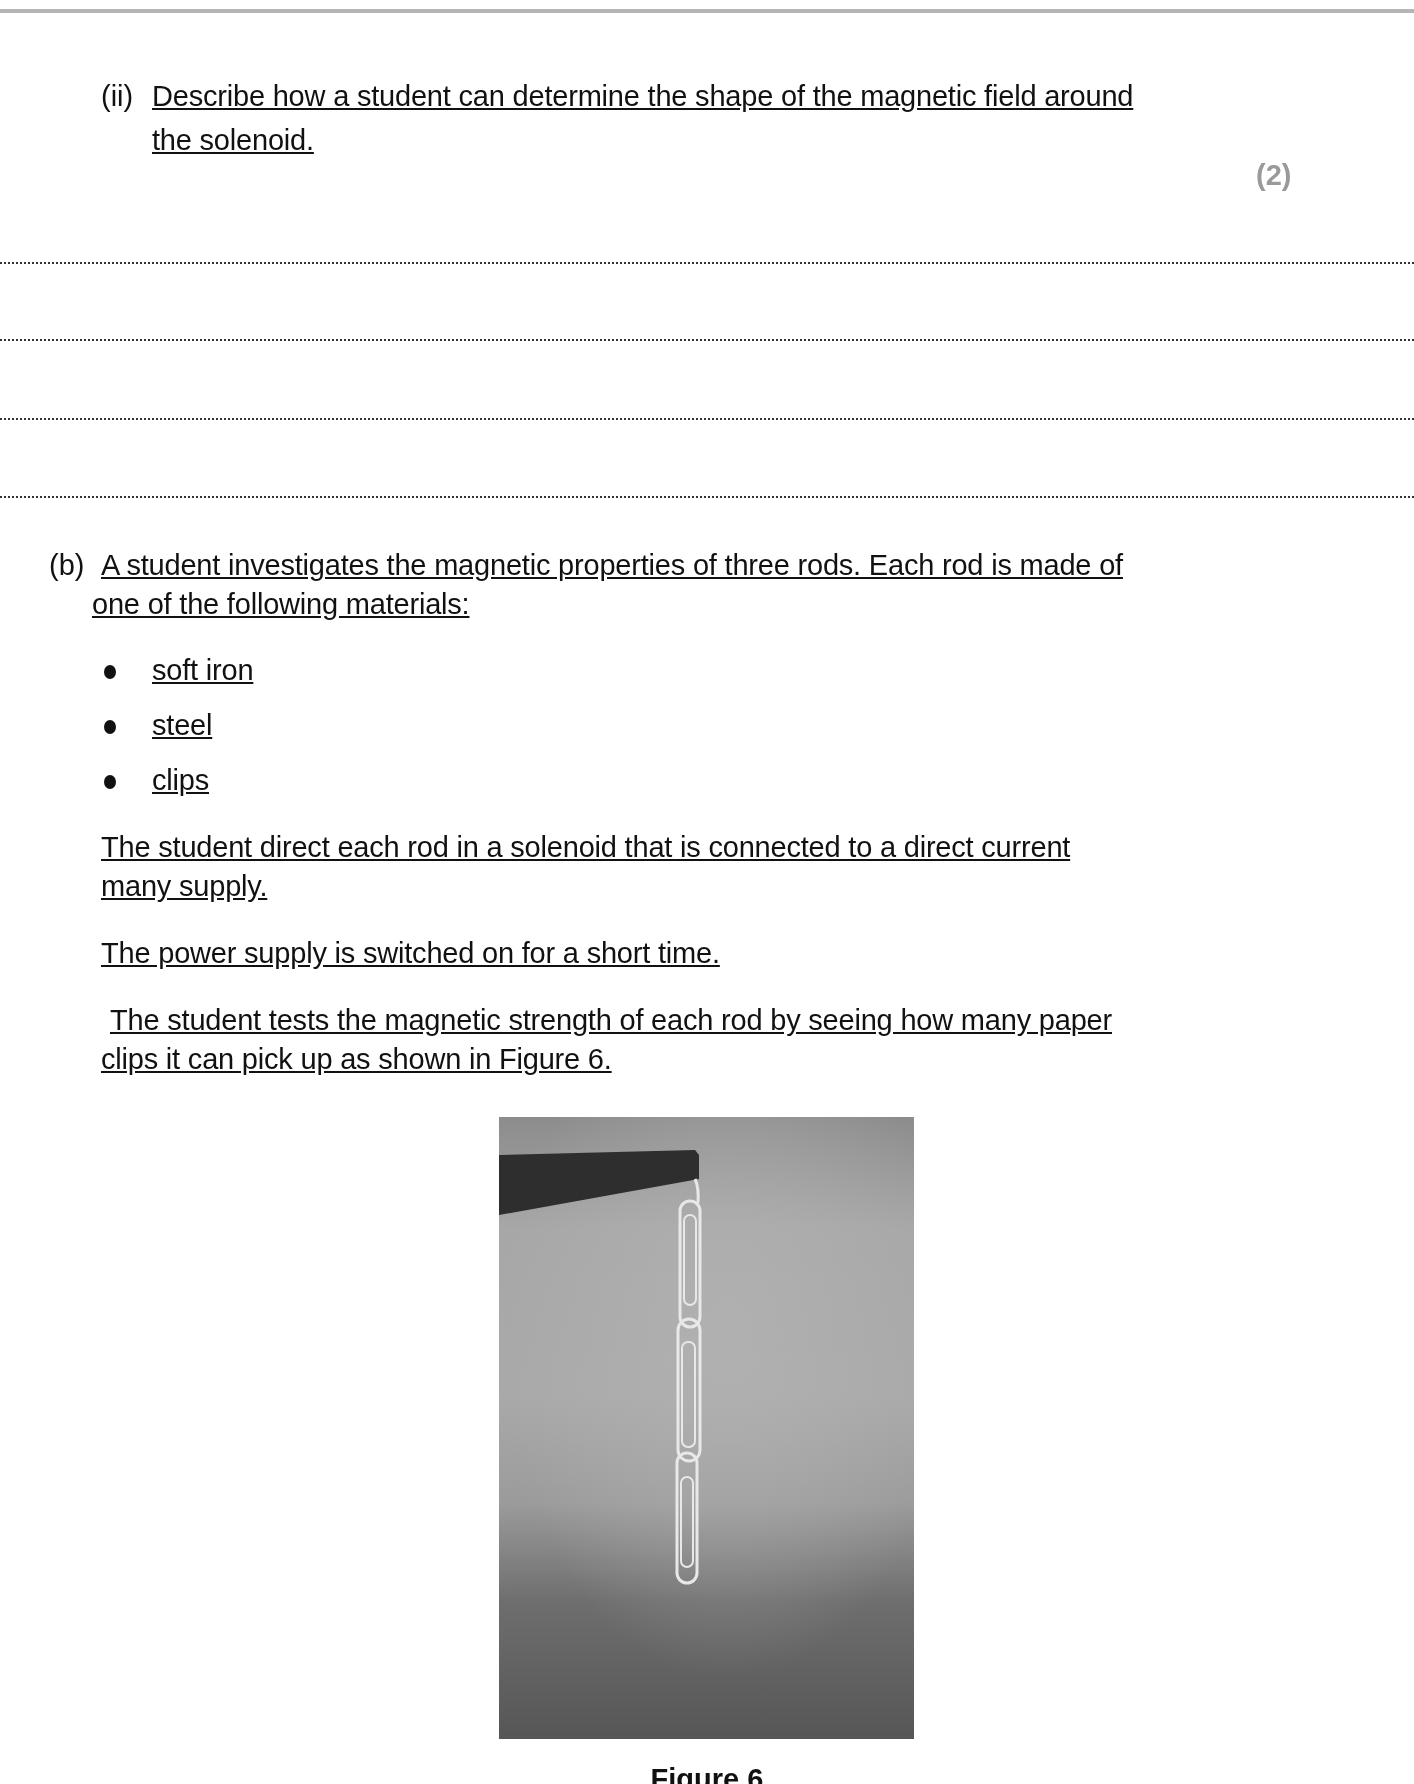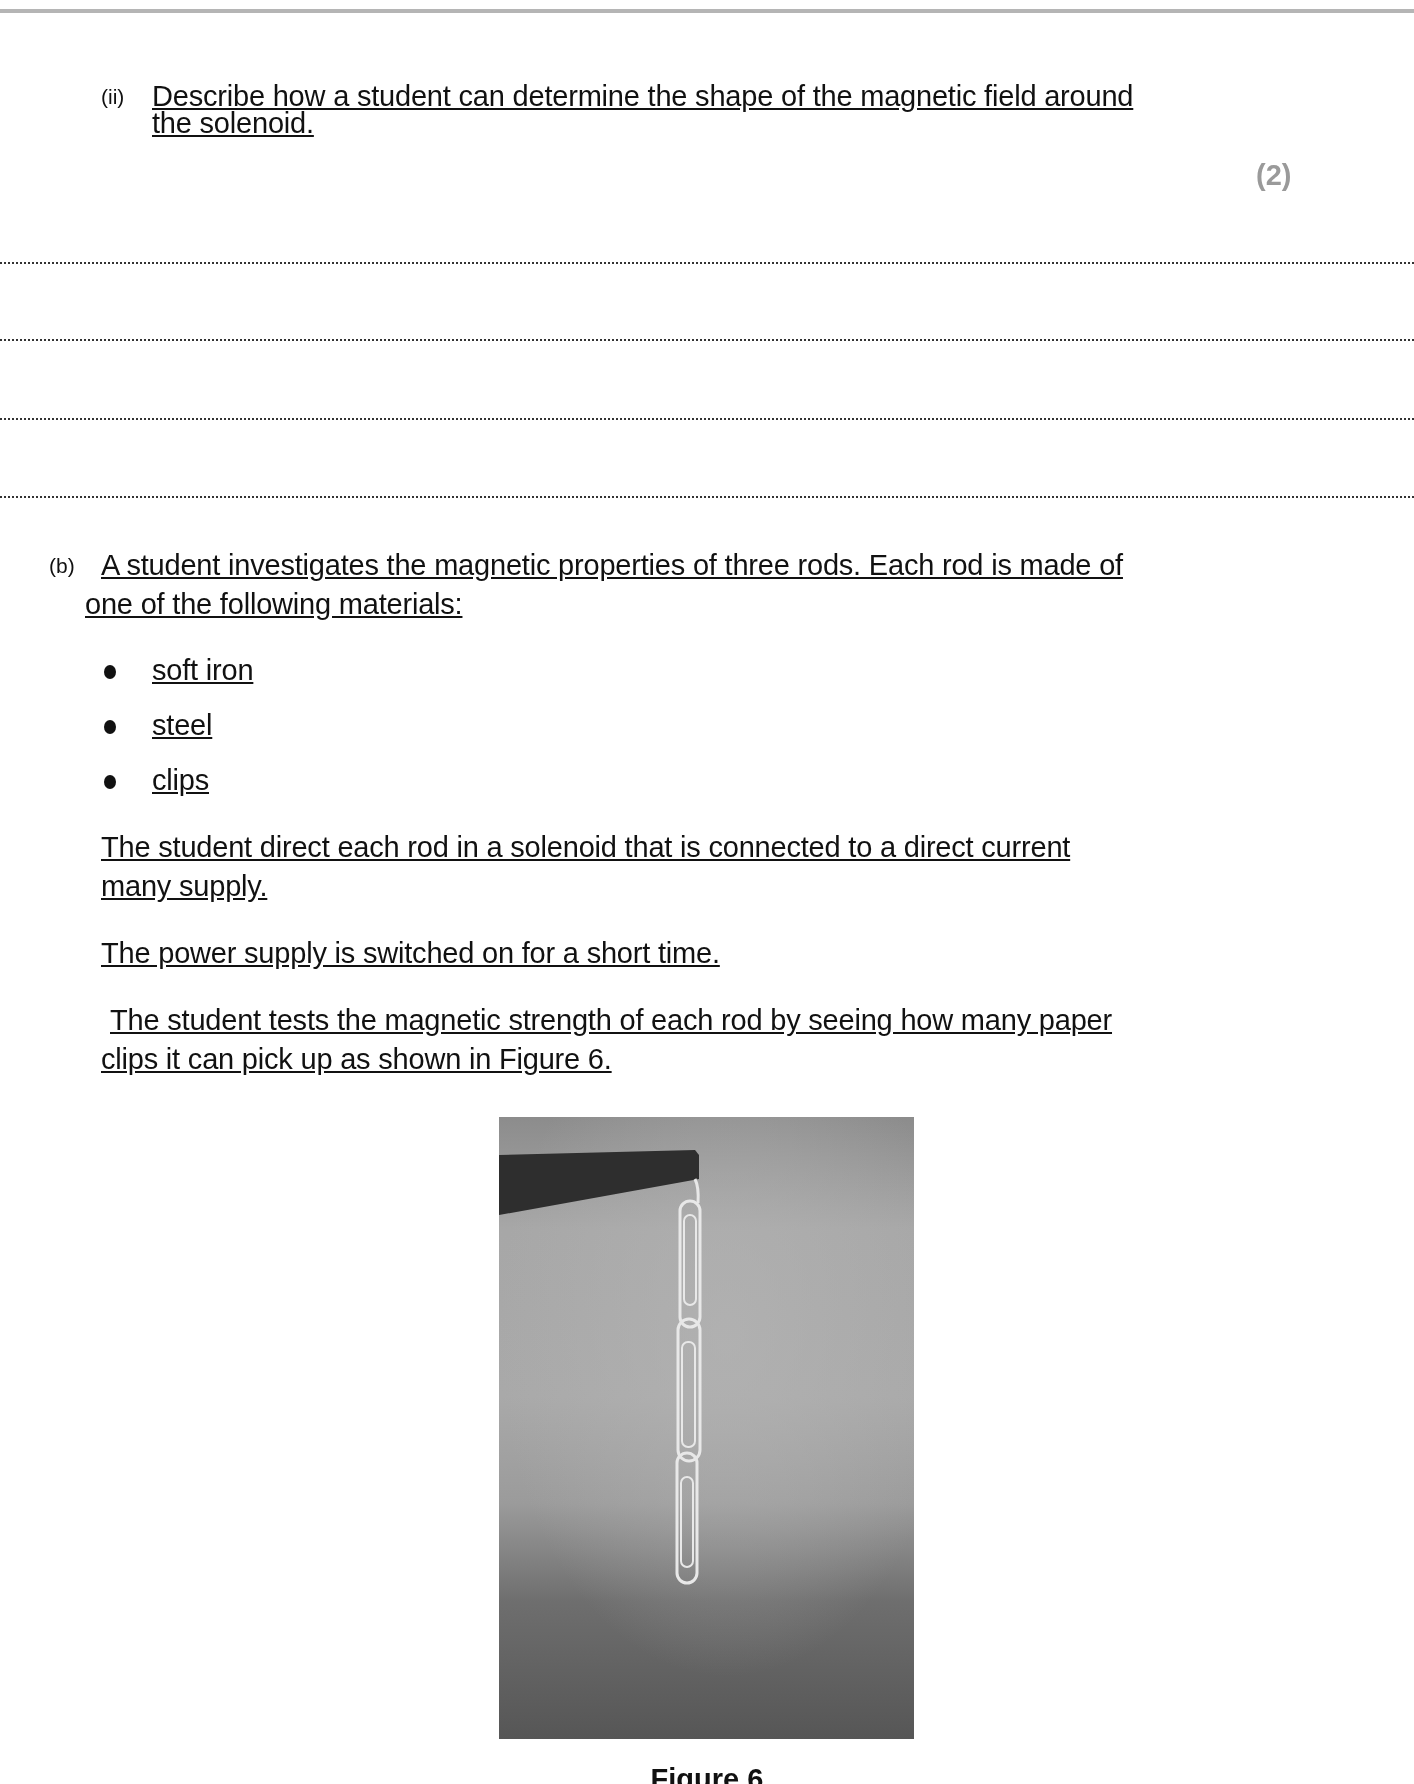--- a/index.html
+++ b/index.html
@@ -5,21 +5,21 @@
     html, body { margin: 0; padding: 0; background: #ffffff; }
     body {
       width: 1414px; height: 1784px; position: relative; overflow: hidden;
       font-family: "Liberation Sans", sans-serif; color: #111111;
     }
     .top-rule {
       position: absolute; left: 0; top: 9px; width: 1414px; height: 4px;
       background: #b5b5b5;
     }
     .txt { position: absolute; font-size: 29px; line-height: 39px; letter-spacing: -0.2px; text-decoration: underline; }
-    .label { position: absolute; font-size: 21px; line-height: 39px; }
+    .label { position: absolute; font-size: 29px; line-height: 39px; }
     .marks {
       position: absolute; left: 1256px; top: 156px; font-size: 29px; font-weight: bold;
       color: #9a9a9a; line-height: 39px;
     }
     .answer-line {
       position: absolute; left: 0; width: 1414px; height: 0;
       border-top: 2px dotted #333333;
     }
     .bullet-dot {
       position: absolute; width: 12px; height: 14px; border-radius: 50%; background: #111111;
@@ -35,31 +35,31 @@
       font-size: 29px; font-weight: bold; line-height: 39px;
     }
   </style>
 </head>
 <body>
 
 <div class="top-rule"></div>
 
 <div class="label" style="left:101px; top:77px;">(ii)</div>
 <div class="txt" style="left:152px; top:77px;">Describe how a student can determine the shape of the magnetic field around</div>
-<div class="txt" style="left:152px; top:104px;">the solenoid.</div>
+<div class="txt" style="left:152px; top:121px;">the solenoid.</div>
 <div class="marks">(2)</div>
 
 <div class="answer-line" style="top:262px;"></div>
 <div class="answer-line" style="top:339px;"></div>
 <div class="answer-line" style="top:418px;"></div>
 <div class="answer-line" style="top:496px;"></div>
 
 <div class="label" style="left:49px; top:546px;">(b)</div>
 <div class="txt" style="left:101px; top:546px;">A student investigates the magnetic properties of three rods.  Each rod is made of</div>
-<div class="txt" style="left:85px; top:585px;">one of the following materials:</div>
+<div class="txt" style="left:92px; top:585px;">one of the following materials:</div>
 
 <div>
   <div class="bullet-dot" style="left:104px; top:665px;"></div>
   <div class="txt" style="left:152px; top:651px;">soft iron</div>
   <div class="bullet-dot" style="left:104px; top:720px;"></div>
   <div class="txt" style="left:152px; top:706px;">steel</div>
   <div class="bullet-dot" style="left:104px; top:775px;"></div>
   <div class="txt" style="left:152px; top:761px;">clips</div>
 </div>
 

